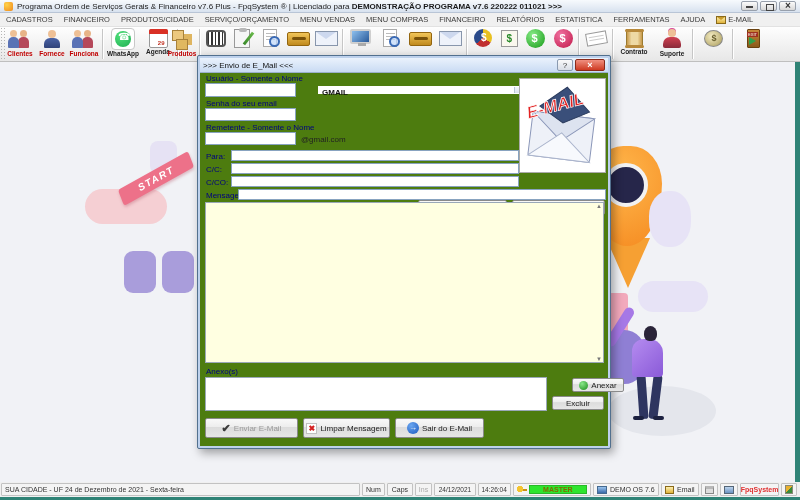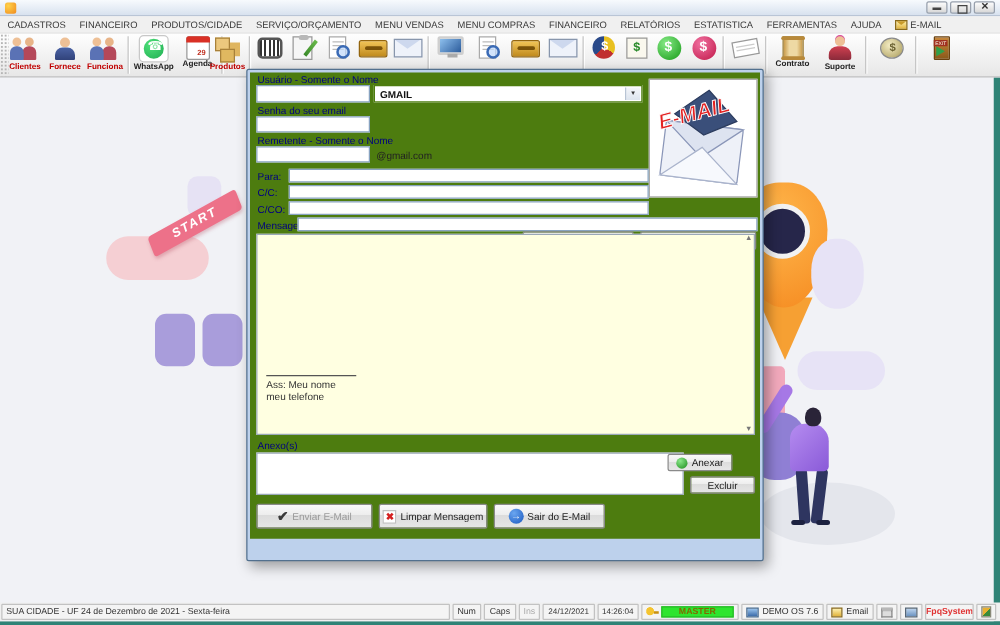--- a/index.html
+++ b/index.html
@@ -138,21 +138,21 @@
     display:flex; align-items:center; padding:0 3px; }
   .dtitle .dttext { font-size:8px; color:#111; }
   .dbtns { margin-left:auto; display:flex; gap:2px; }
   .dhelp { width:16px; height:12px; border:1px solid #8a9ab0; border-radius:2px;
     background:linear-gradient(#fafafa,#d8dde6); font-size:8px; color:#333; text-align:center; line-height:11px; }
   .dclose { width:30px; height:12px; border:1px solid #8a2a1a; border-radius:2px;
     background:linear-gradient(#f09080,#ce3a22); color:#fff; font-size:9px; font-weight:bold; text-align:center; line-height:11px; }
   .dbody { position:relative; height:373px; background:#4d7c0f; }
   .dlab { position:absolute; font-size:8px; color:#000080; white-space:nowrap; }
   .tin { position:absolute; background:#fff; border:1px solid #88a3c0; }
-  .combo { position:absolute; left:99px; top:10px; width:215px; height:14px; background:#fff; border:1px solid #4d7c0f;
+  .combo { position:absolute; left:115px; top:10px; width:215px; height:14px; background:#fff; border:3px solid #4d7c0f;
     font-size:8px; font-weight:bold; color:#111; padding:2px 0 0 4px; }
   .combo .arrow { position:absolute; right:1px; top:1px; bottom:1px; width:12px; background:linear-gradient(#f4f6fa,#dde4ee);
     border-left:1px solid #b8c4d4; font-size:5px; color:#333; text-align:center; line-height:11px; }
   .suffix { position:absolute; font-size:8px; color:#222; }
   .wbtn { position:absolute; background:linear-gradient(#f9f9f9,#ededed 45%,#dcdcdc 46%,#e6e6e6);
     border:1px solid #8a8a8a; border-radius:2px; font-size:8px; color:#222; display:flex; align-items:center; justify-content:center; gap:3px; }
   .cbwrap { position:absolute; display:flex; align-items:center; gap:3px; font-size:8px; color:#222; }
   .cb { width:9px; height:9px; background:#fff; border:1px solid #8a8a8a; position:relative; }
   .cb.checked::after { content:"✓"; position:absolute; left:0px; top:-3px; font-size:9px; font-weight:bold; color:#1a56c4; }
   .email-graphic { position:absolute; left:319px; top:5px; width:87px; height:95px; background:#fff; border:1px solid #ababab; }
@@ -189,20 +189,21 @@
   .sb-brand { color:#e03232; font-weight:bold; }
   .sb-last { display:inline-block; width:10px; height:9px; background:linear-gradient(135deg,#e8b030 50%,#3a8a3a 50%); border:1px solid #887; }
 </style>
 </head>
 <body>
 
 <div id="screen">
 
   <div id="titlebar">
     <span class="app-icon"></span>
+    <span class="ttext"><span>Programa Ordem de Serviços Gerais &amp; Financeiro v7.6 Plus - FpqSystem ® | Licenciado para </span><span class="tbold">DEMONSTRAÇÃO PROGRAMA v7.6 220222 011021 &gt;&gt;&gt;</span></span>
     <span class="win-controls">
       <span class="wc wc-min"></span>
       <span class="wc wc-max"></span>
       <span class="wc wc-close"></span>
     </span>
   </div>
 
   <div id="menubar">
     <span class="menu-item">CADASTROS</span>
     <span class="menu-item">FINANCEIRO</span>
@@ -334,20 +335,27 @@
   <div class="decor p-leg1"></div>
   <div class="decor p-leg2"></div>
   <div class="decor p-foot1"></div>
   <div class="decor p-foot2"></div>
   <div class="decor p-body"></div>
   <div class="decor p-hair"></div>
   <div class="decor teal-right"></div>
   <div class="decor teal-bottom"></div>
 
   <div id="dialog">
+    <div class="dtitle">
+      <span class="dttext">&gt;&gt;&gt; Envio de E_Mail &lt;&lt;&lt;</span>
+      <span class="dbtns">
+        <span class="dhelp">?</span>
+        <span class="dclose">×</span>
+      </span>
+    </div>
     <div class="dbody">
       <span class="dlab" style="left:6px;top:1px">Usuário - Somente o Nome</span>
       <input class="tin" style="left: 5px; top: 10px; width: 91px; height: 14px;">
       <div class="combo">
         <span>GMAIL</span>
         <span class="arrow">▼</span>
       </div>
 
       <div class="email-graphic">
         <svg width="85" height="93" viewBox="0 0 85 93">
@@ -387,34 +395,29 @@
         <span>Formato HTML</span>
       </span>
       <button class="wbtn" style="left:218px;top:127px;width:89px;height:15px">
           <span>Importar codigo HTML</span>
         </button>
       <button class="wbtn" style="left:312px;top:127px;width:93px;height:15px">
           <span>Exibir o código HTML</span>
         </button>
 
       <div class="msgarea">
-        <div class="sig">
-          <div class="sigline"></div>
-          <div>Ass: Meu  nome</div>
-          <div>meu telefone</div>
-        </div>
         <div class="msb">
           <span class="up">▲</span>
           <span class="dn">▼</span>
         </div>
       </div>
 
       <span class="dlab" style="left:6px;top:294px">Anexo(s)</span>
       <div class="listbox"></div>
-      <button class="wbtn" style="left:334px;top:305px;width:52px;height:14px">
+      <button class="wbtn" style="left:372px;top:305px;width:52px;height:14px">
           <span class="ic-greenball"></span>
           <span>Anexar</span>
         </button>
       <button class="wbtn" style="left:352px;top:323px;width:52px;height:14px">
           <span>Excluir</span>
         </button>
 
       <button class="wbtn" style="left:5px;top:345px;width:93px;height:20px">
           <span class="ic-check">✔</span>
           <span class="disabled-txt">Enviar E-Mail</span>

